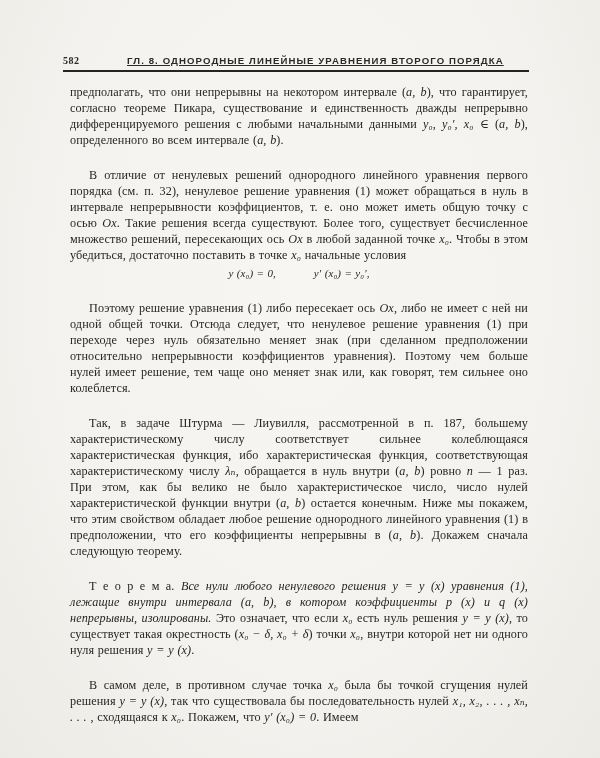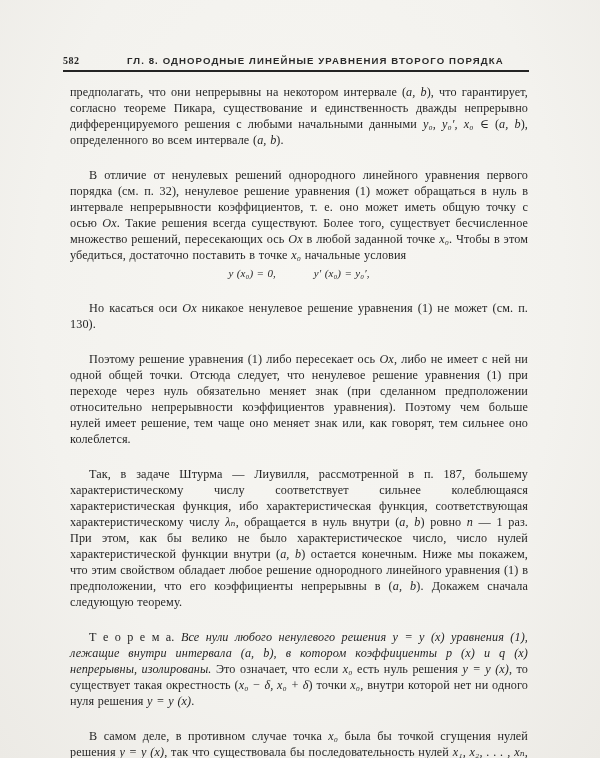--- a/index.html
+++ b/index.html
@@ -39,20 +39,21 @@
   .runtitle {
     flex: 1 1 auto;
     text-align: center;
     font-family: "Liberation Sans", "DejaVu Sans", sans-serif;
     font-size: 9.6px;
     font-weight: 700;
     letter-spacing: 1.1px;
     color: #2a2a2a;
     padding-right: 30px;
     white-space: nowrap;
+    text-decoration: underline;
   }
   .content {
     margin-top: 12px;
     margin-left: 7px;
     width: 458px;
     font-size: 12.2px;
     line-height: 16px;
     text-align: justify;
     letter-spacing: 0.1px;
     word-spacing: 0.5px;
@@ -73,20 +74,19 @@
 <div class="page">
   <div class="sheet">
     <div class="runhead">
       <span class="pagenum">582</span>
       <span class="runtitle">ГЛ. 8. ОДНОРОДНЫЕ ЛИНЕЙНЫЕ УРАВНЕНИЯ ВТОРОГО ПОРЯДКА</span>
     </div>
     <div class="content">
         <p class="para"><span>предполагать, что они непрерывны на некотором интервале (</span><span class="run-italic">a, b</span><span>), что гарантирует, согласно теореме Пикара, существование и единственность дважды непрерывно дифференцируемого решения с любыми начальными данными </span><span class="run-italic">y₀, y₀′, x₀</span><span> ∈ (</span><span class="run-italic">a, b</span><span>), определенного во всем интервале (</span><span class="run-italic">a, b</span><span>).</span></p>
         <p class="para indent"><span>В отличие от ненулевых решений однородного линейного уравнения первого порядка (см. п. 32), ненулевое решение уравнения (1) может обращаться в нуль в интервале непрерывности коэффициентов, т. е. оно может иметь общую точку с осью </span><span class="run-italic">Ox</span><span>. Такие решения всегда существуют. Более того, существует бесчисленное множество решений, пересекающих ось </span><span class="run-italic">Ox</span><span> в любой заданной точке </span><span class="run-italic">x₀</span><span>. Чтобы в этом убедиться, достаточно поставить в точке </span><span class="run-italic">x₀</span><span> начальные условия</span></p>
         <div class="formula"><span class="run-math">y (x₀) = 0,</span><span class="run-math">y′ (x₀) = y₀′,</span></div>
-        <p class="para indent"><span>Но касаться оси </span><span class="run-italic">Ox</span><span> никакое ненулевое решение уравнения (1) не может (см. п. 130).</span></p>
         <p class="para indent"><span>Поэтому решение уравнения (1) либо пересекает ось </span><span class="run-italic">Ox</span><span>, либо не имеет с ней ни одной общей точки. Отсюда следует, что ненулевое решение уравнения (1) при переходе через нуль обязательно меняет знак (при сделанном предположении относительно непрерывности коэффициентов уравнения). Поэтому чем больше нулей имеет решение, тем чаще оно меняет знак или, как говорят, тем сильнее оно колеблется.</span></p>
         <p class="para indent"><span>Так, в задаче Штурма — Лиувилля, рассмотренной в п. 187, большему характеристическому числу соответствует сильнее колеблющаяся характеристическая функция, ибо характеристическая функция, соответствующая характеристическому числу </span><span class="run-italic">λₙ</span><span>, обращается в нуль внутри (</span><span class="run-italic">a, b</span><span>) ровно </span><span class="run-italic">n</span><span> — 1 раз. При этом, как бы велико не было характеристическое число, число нулей характеристической функции внутри (</span><span class="run-italic">a, b</span><span>) остается конечным. Ниже мы покажем, что этим свойством обладает любое решение однородного линейного уравнения (1) в предположении, что его коэффициенты непрерывны в (</span><span class="run-italic">a, b</span><span>). Докажем сначала следующую теорему.</span></p>
         <p class="para indent"><span>Т е о р е м а. </span><span class="run-italic">Все нули любого ненулевого решения y = y (x) уравнения (1), лежащие внутри интервала (a, b), в котором коэффициенты p (x) и q (x) непрерывны, изолированы.</span><span> Это означает, что если </span><span class="run-italic">x₀</span><span> есть нуль решения </span><span class="run-italic">y = y (x)</span><span>, то существует такая окрестность (</span><span class="run-italic">x₀ − δ, x₀ + δ</span><span>) точки </span><span class="run-italic">x₀</span><span>, внутри которой нет ни одного нуля решения </span><span class="run-italic">y = y (x)</span><span>.</span></p>
         <p class="para indent"><span>В самом деле, в противном случае точка </span><span class="run-italic">x₀</span><span> была бы точкой сгущения нулей решения </span><span class="run-italic">y = y (x)</span><span>, так что существовала бы последовательность нулей </span><span class="run-italic">x₁, x₂, . . . , xₙ, . . .</span><span> , сходящаяся к </span><span class="run-italic">x₀</span><span>. Покажем, что </span><span class="run-italic">y′ (x₀) = 0</span><span>. Имеем</span></p>
       </div>
   </div>
 </div>
 
 </body></html>

